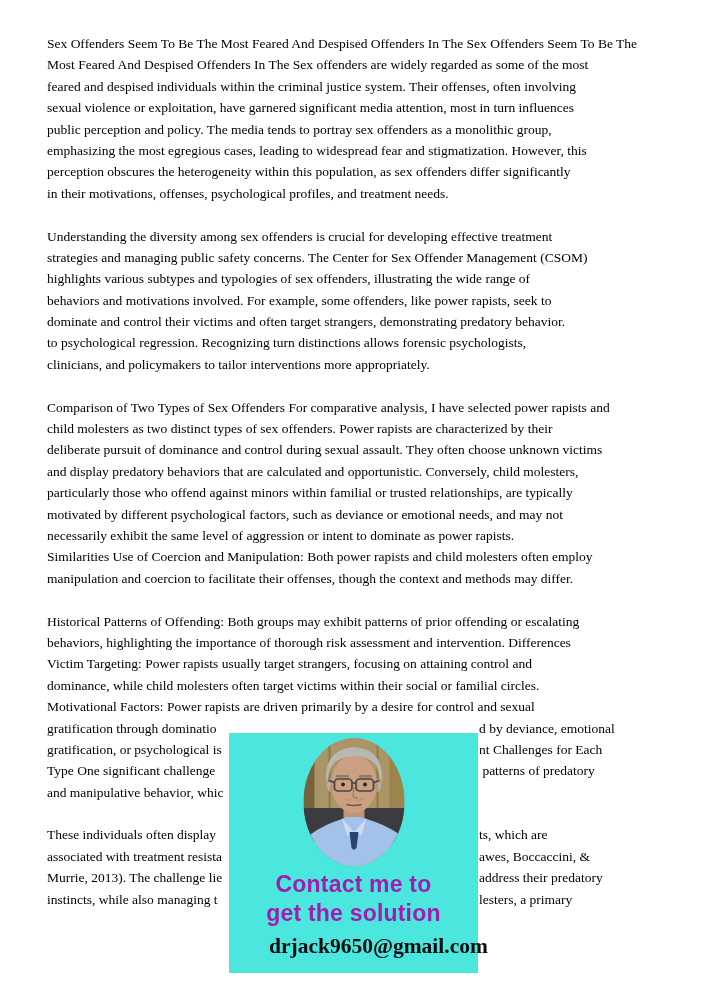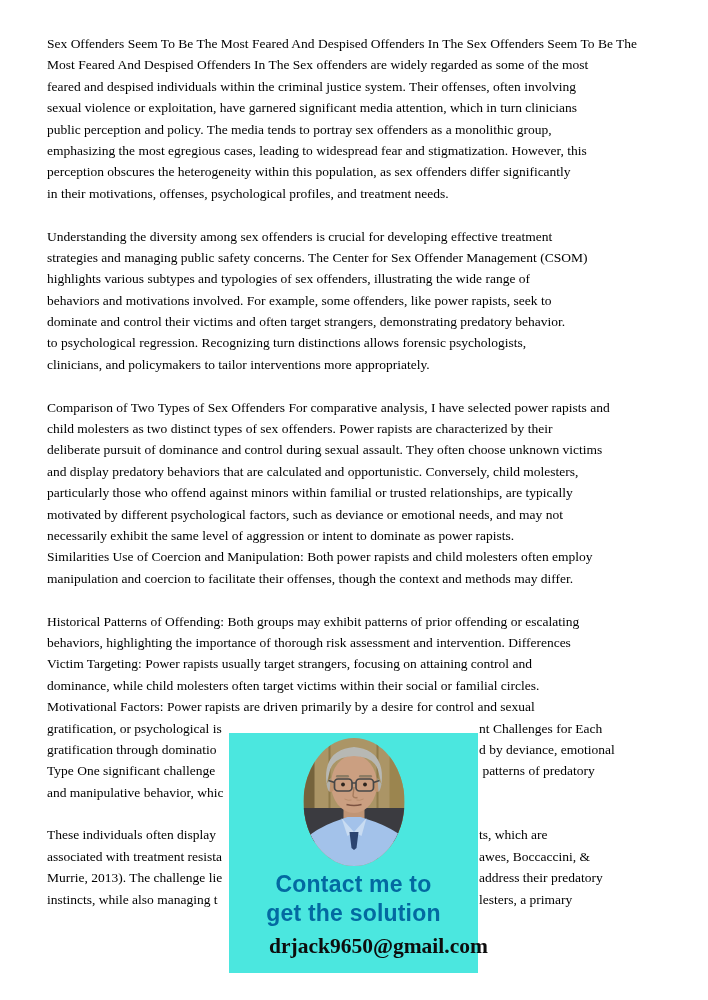--- a/index.html
+++ b/index.html
@@ -52,21 +52,21 @@
   .contact-lines {
     position: absolute;
     top: 137px;
     left: 0;
     right: 0;
     text-align: center;
     font-family: "Liberation Sans", sans-serif;
     font-weight: 700;
     font-size: 23px;
     line-height: 29px;
-    color: #0369a1;
+    color: #a21caf;
     letter-spacing: 0.2px;
   }
   .contact-email {
     position: absolute;
     top: 201px;
     left: 0;
     right: 0;
     text-align: center;
     font-family: "Liberation Serif", serif;
     font-weight: 700;
@@ -78,21 +78,21 @@
 </head>
 <body>
 
 <div class="page">
 
   <div class="doc">
       <div class="para">
         <div class="line">Sex Offenders Seem To Be The Most Feared And Despised Offenders In The Sex Offenders Seem To Be The</div>
         <div class="line">Most Feared And Despised Offenders In The Sex offenders are widely regarded as some of the most</div>
         <div class="line">feared and despised individuals within the criminal justice system. Their offenses, often involving</div>
-        <div class="line">sexual violence or exploitation, have garnered significant media attention, which in turn clinicians</div>
+        <div class="line">sexual violence or exploitation, have garnered significant media attention, most in turn influences</div>
         <div class="line">public perception and policy. The media tends to portray sex offenders as a monolithic group,</div>
         <div class="line">emphasizing the most egregious cases, leading to widespread fear and stigmatization. However, this</div>
         <div class="line">perception obscures the heterogeneity within this population, as sex offenders differ significantly</div>
         <div class="line">in their motivations, offenses, psychological profiles, and treatment needs.</div>
       </div>
       <div class="para">
         <div class="line">Understanding the diversity among sex offenders is crucial for developing effective treatment</div>
         <div class="line">strategies and managing public safety concerns. The Center for Sex Offender Management (CSOM)</div>
         <div class="line">highlights various subtypes and typologies of sex offenders, illustrating the wide range of</div>
         <div class="line">behaviors and motivations involved. For example, some offenders, like power rapists, seek to</div>
@@ -110,22 +110,22 @@
         <div class="line">necessarily exhibit the same level of aggression or intent to dominate as power rapists.</div>
         <div class="line">Similarities Use of Coercion and Manipulation: Both power rapists and child molesters often employ</div>
         <div class="line">manipulation and coercion to facilitate their offenses, though the context and methods may differ.</div>
       </div>
       <div class="para">
         <div class="line">Historical Patterns of Offending: Both groups may exhibit patterns of prior offending or escalating</div>
         <div class="line">behaviors, highlighting the importance of thorough risk assessment and intervention. Differences</div>
         <div class="line">Victim Targeting: Power rapists usually target strangers, focusing on attaining control and</div>
         <div class="line">dominance, while child molesters often target victims within their social or familial circles.</div>
         <div class="line">Motivational Factors: Power rapists are driven primarily by a desire for control and sexual</div>
+        <div class="line"><span>gratification through dominatio</span><span class="frag-right">d by deviance, emotional</span></div>
         <div class="line"><span>gratification, or psychological is</span><span class="frag-right">nt Challenges for Each</span></div>
-        <div class="line"><span>gratification through dominatio</span><span class="frag-right">d by deviance, emotional</span></div>
         <div class="line"><span>Type One significant challenge</span><span class="frag-right"> patterns of predatory</span></div>
         <div class="line"><span>and manipulative behavior, whic</span><span class="frag-right"></span></div>
       </div>
       <div class="para">
         <div class="line"><span>These individuals often display</span><span class="frag-right">ts, which are</span></div>
         <div class="line"><span>associated with treatment resista</span><span class="frag-right">awes, Boccaccini, &amp;</span></div>
         <div class="line"><span>Murrie, 2013). The challenge lie</span><span class="frag-right">address their predatory</span></div>
         <div class="line"><span>instincts, while also managing t</span><span class="frag-right">lesters, a primary</span></div>
       </div>
     </div>

